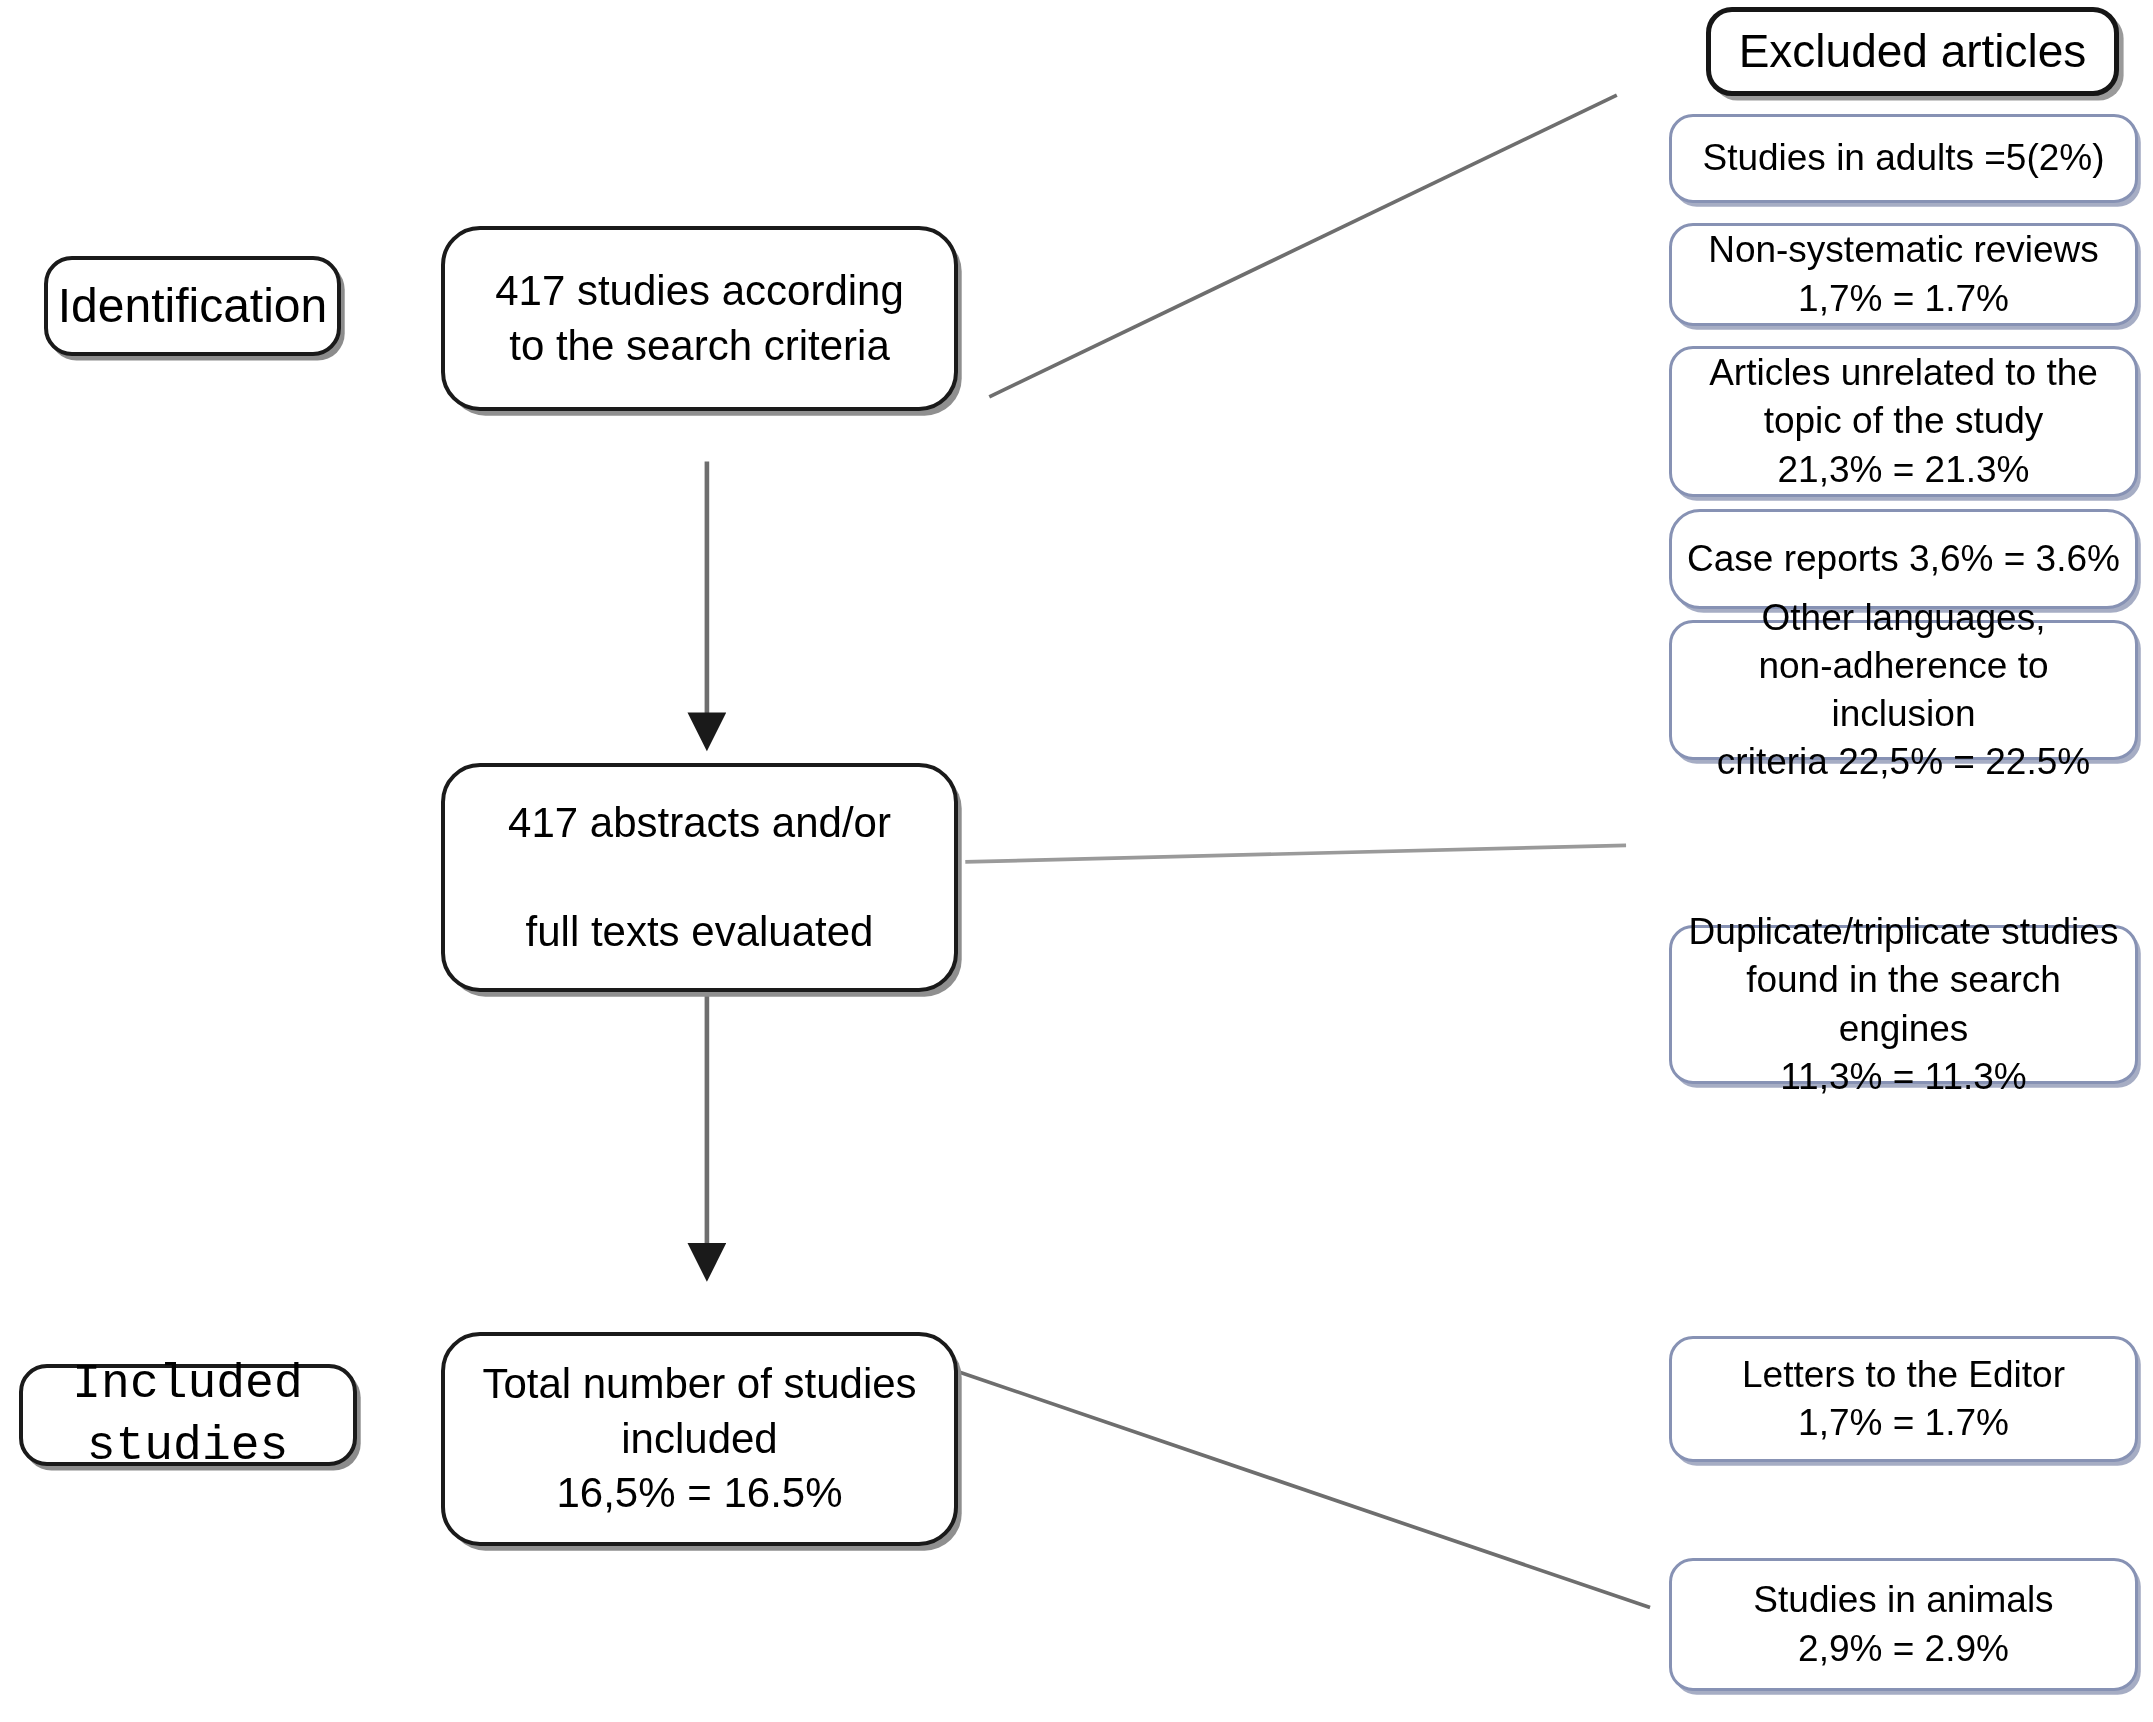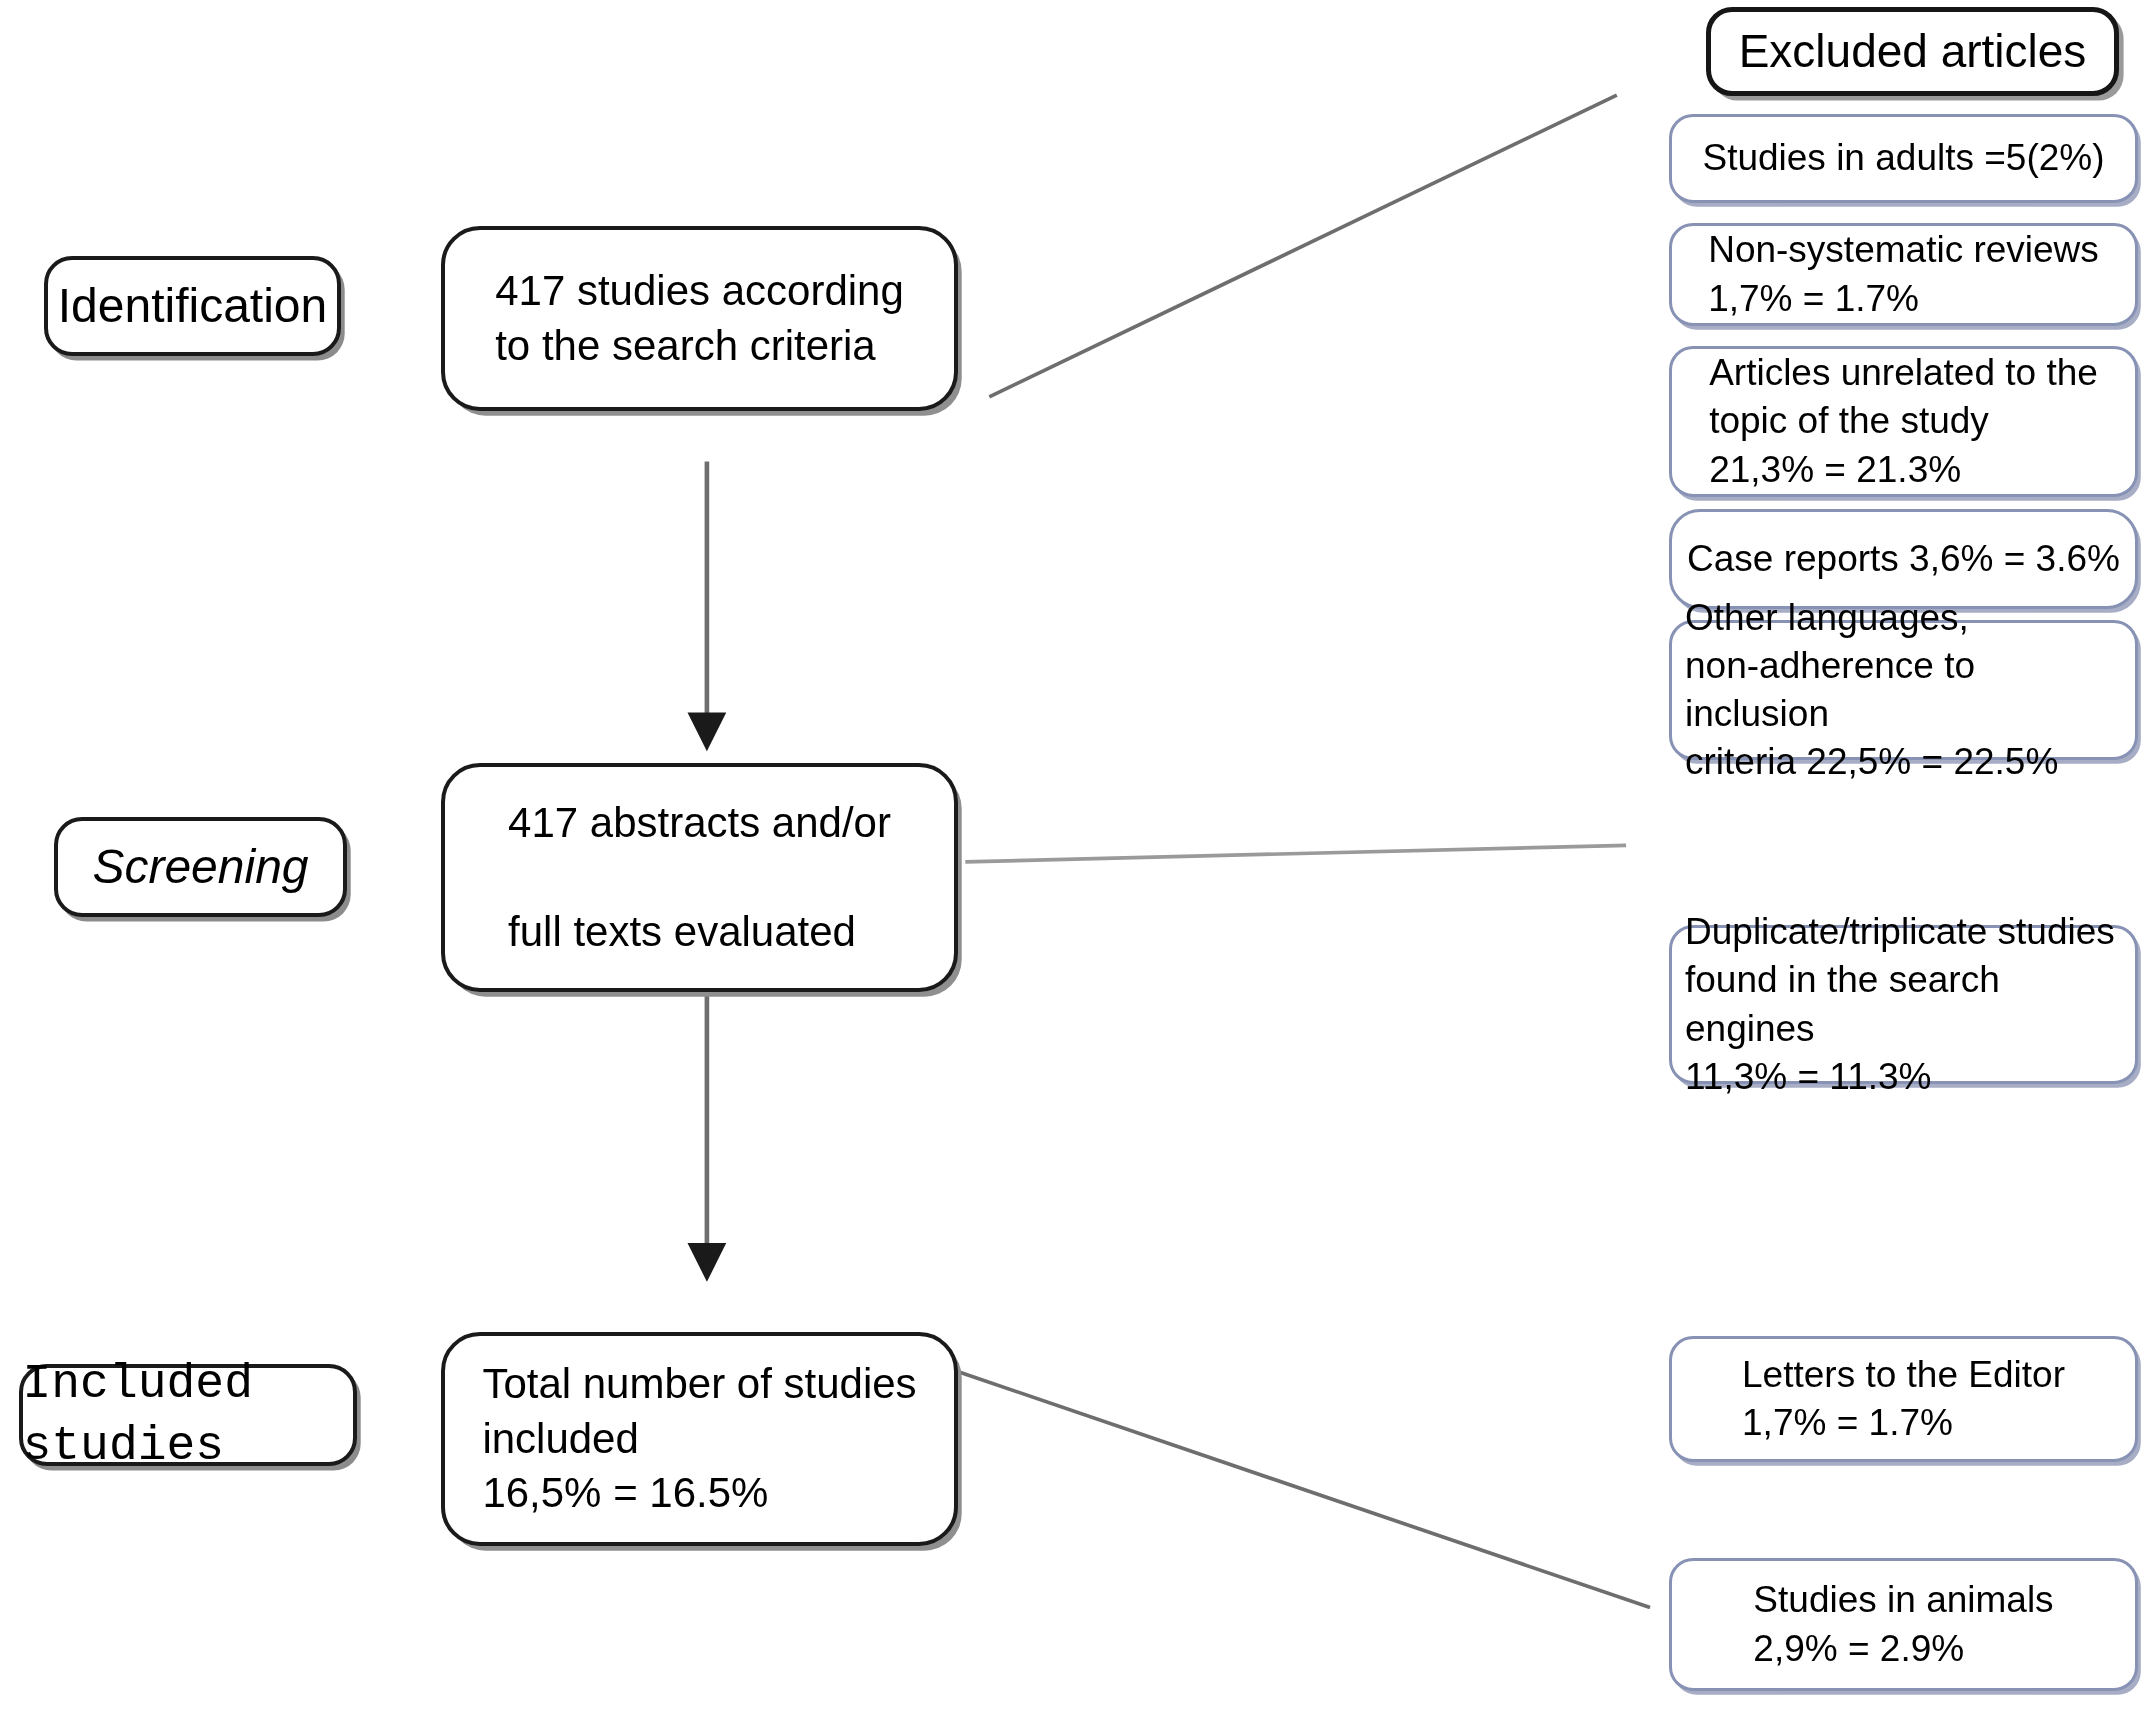--- a/index.html
+++ b/index.html
@@ -20,21 +20,21 @@
 
   
   .node {
     position: absolute;
     box-sizing: border-box;
     background: #ffffff;
     border-radius: 31px;
     display: flex;
     align-items: center;
     justify-content: center;
-    text-align: left;
+    text-align: center;
     color: #000000;
     line-height: 1.30;
     white-space: pre-line;
   }
 
   
   .stage-pill {
     border: 4.6px solid #1a1a1a;
     border-radius: 28px;
     font-size: 48px;
@@ -95,21 +95,20 @@
 
     <line x1="1046" y1="934" x2="1762" y2="916" stroke="#9a9a9a" stroke-width="4"></line>
 
     <line x1="766" y1="1075" x2="766" y2="1368" stroke="#6e6e6e" stroke-width="5" marker-end="url(#arrowhead)"></line>
 
     <line x1="1040" y1="1487" x2="1788" y2="1742" stroke="#6e6e6e" stroke-width="4"></line>
   </svg>
 
   <div class="node stage-pill" style="left:44px;  top:256px;  width:297px; height:100px;">Identification</div>
 
-  <div class="node stage-pill italic" style="left:54px;  top:817px;  width:293px; height:100px;">Screening</div>
 
   <div class="node stage-pill" style="left:18.5px;  top:1364px; width:338px; height:102px;font-family:Liberation Mono, monospace;">Included studies</div>
 
   <div class="node flow-box" style="left:441px; top:226px; width:517px; height:185px;">417 studies according
 to the search criteria</div>
 
   <div class="node flow-box" style="left:441px; top:763px; width:517px; height:229px;">417 abstracts and/or
 
 full texts evaluated</div>
 

